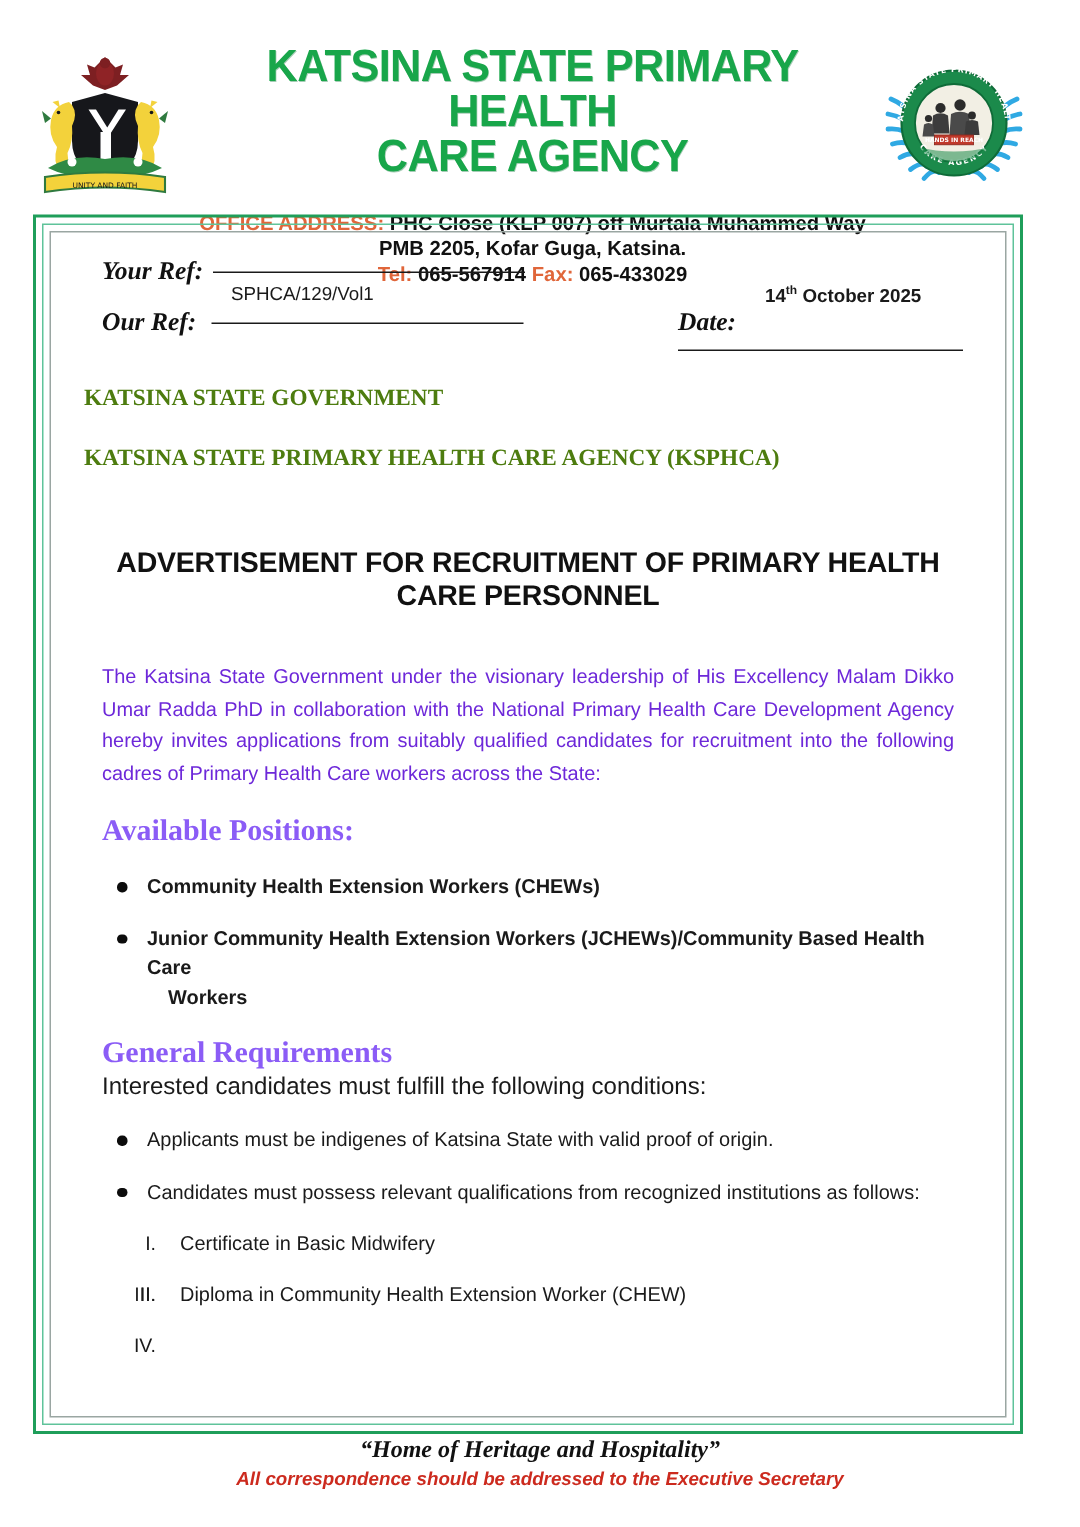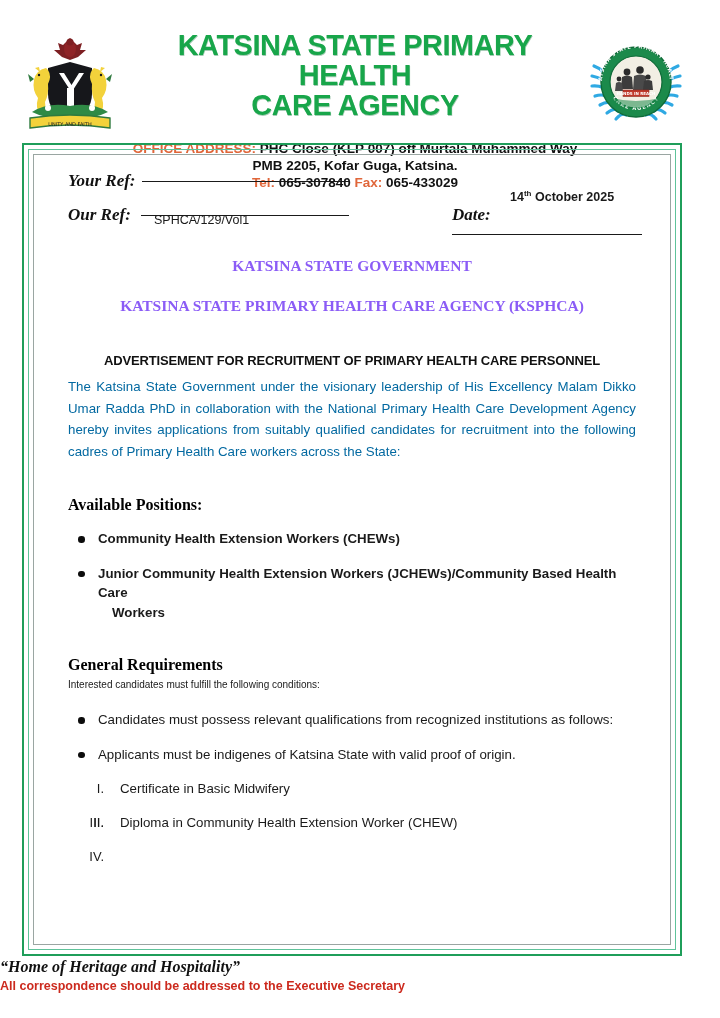--- a/index.html
+++ b/index.html
@@ -113,66 +113,66 @@
   .rule-date    { width: 190px; margin-left: 0px; }
 
   .ref-value {
     position: absolute;
     font-family: "Liberation Sans", sans-serif;
     font-size: 12.5px;
     font-weight: normal;
     color: #1a1a1a;
     white-space: nowrap;
   }
-  .val-ourref { left: 86px; top: -16px; margin-top: 24px; }
+  .val-ourref { left: 86px; top: -16px; }
   .val-date   { left: 58px; top: -16px; font-weight: bold; }
   .val-date sup { font-size: 8px; vertical-align: super; }
 
   
   .title-serif {
     font-family: "Liberation Serif", serif;
     font-weight: bold;
     font-size: 15.5px;
-    text-align: center;
-    color: #8b5cf6;
+    text-align: left;
+    color: #4d7c0f;
   }
   .t1 { margin-top: 22px; }
   .t2 { margin-top: 22px; }
   .title-sans {
     font-family: "Liberation Sans", sans-serif;
     font-weight: bold;
-    font-size: 13px;
+    font-size: 19px;
     text-align: center;
-    margin-top: 38px;
+    margin-top: 50px;
     letter-spacing: -0.15px;
     color: #111;
   }
 
   
   .intro {
-    margin-top: 8px;
+    margin-top: 31px;
     padding: 0 12px 0 12px;
     font-size: 13.3px;
     line-height: 21.5px;
     text-align: justify;
-    color: #0369a1;
+    color: #6d28d9;
   }
 
   .sec-head {
-    margin-top: 34px;
+    margin-top: 17px;
     padding-left: 12px;
     font-family: "Liberation Serif", serif;
     font-weight: bold;
-    font-size: 16px;
-    color: #000000;
+    font-size: 20px;
+    color: #8b5cf6;
   }
   .sec-head-sans {
     margin-top: 0px;
     padding-left: 12px;
-    font-size: 10px;
+    font-size: 16px;
     color: #1a1a1a;
     line-height: 21px;
   }
 
   ul.bullets { list-style: none; margin: 0; padding: 0; }
   ul.bullets li {
     position: relative;
     padding-left: 42px;
     margin-top: 15px;
     font-size: 13.3px;
@@ -209,33 +209,34 @@
     text-align: right;
     font-size: 13px;
     color: #1a1a1a;
   }
 
   
   .footer {
     position: absolute;
     left: 0; top: 958px;
     width: 720px;
-    text-align: left;
+    text-align: center;
   }
   .motto {
     font-family: "Liberation Serif", serif;
     font-weight: bold;
     font-style: italic;
     font-size: 16px;
     color: #111;
     margin: 0;
   }
   .corr {
     font-family: "Liberation Sans", sans-serif;
     font-weight: bold;
+    font-style: italic;
     font-size: 12.5px;
     color: #cc2a1e;
     margin-top: 3px;
   }
 </style>
 </head>
 <body>
 
 <div class="letterhead">
 
@@ -270,21 +271,21 @@
       <text x="52" y="93.5" font-size="5" font-family="DejaVu Sans, sans-serif" fill="#16171b" text-anchor="middle">UNITY AND FAITH</text>
     </svg>
   </div>
 
   <div class="head-center">
     <div class="org-name">KATSINA STATE PRIMARY HEALTH</div>
     <div class="org-name">CARE AGENCY</div>
     <div class="addr-block">
       <div class="addr-line"><span class="lbl-orange">OFFICE ADDRESS:</span> <span>PHC Close (KLP 007) off Murtala Muhammed Way</span></div>
       <div class="addr-line">PMB 2205, Kofar Guga, Katsina.</div>
-      <div class="addr-line"><span class="lbl-orange">Tel:</span> <span>065-307840</span> <span class="lbl-orange">Fax:</span> <span>065-433029</span></div>
+      <div class="addr-line"><span class="lbl-orange">Tel:</span> <span>065-567914</span> <span class="lbl-orange">Fax:</span> <span>065-433029</span></div>
     </div>
   </div>
 
   <div class="seal">
     <svg viewBox="0 0 100 100" width="100" height="100">
       <defs>
         <path id="arcTop" d="M 16 50 A 34 34 0 0 1 84 50"></path>
         <path id="arcBot" d="M 22 50 A 28 28 0 0 0 78 50"></path>
       </defs>
 
@@ -372,22 +373,22 @@
         <div class="sec-head">Available Positions:</div>
         <ul class="bullets bold">
           <li><span>Community Health Extension Workers (CHEWs)</span></li>
           <li><span>Junior Community Health Extension Workers (JCHEWs)/Community Based Health Care</span><span class="wrap2">Workers</span></li>
         </ul>
 
         <div class="sec-head">General Requirements</div>
         <div class="sec-head-sans">Interested candidates must fulfill the following conditions:</div>
 
         <ul class="bullets">
+          <li>Applicants must be indigenes of Katsina State with valid proof of origin.</li>
           <li>Candidates must possess relevant qualifications from recognized institutions as follows:</li>
-          <li>Applicants must be indigenes of Katsina State with valid proof of origin.</li>
         </ul>
 
         <ol class="romans">
           <li><span class="rn">I.</span><span>Certificate in Basic Midwifery</span></li>
           <li><span class="rn">II.</span></li>
           <li><span class="rn">III.</span><span>Diploma in Community Health Extension Worker (CHEW)</span></li>
           <li><span class="rn">IV.</span></li>
         </ol>
 
       </div>

